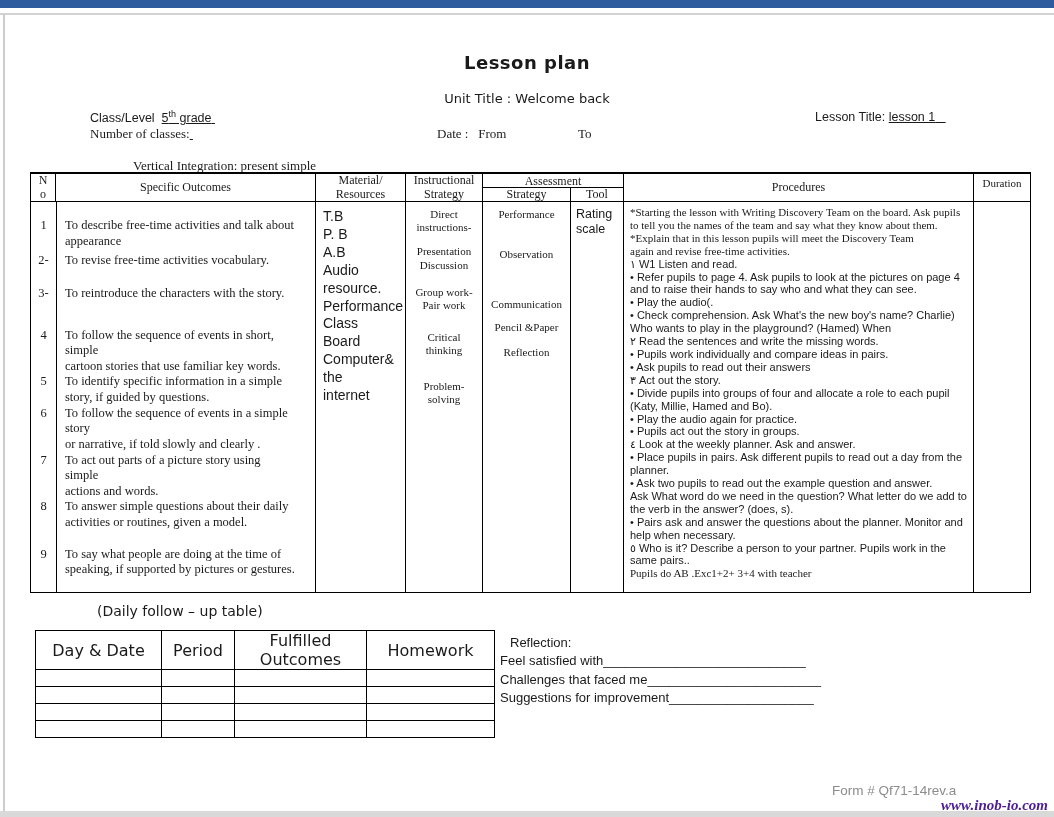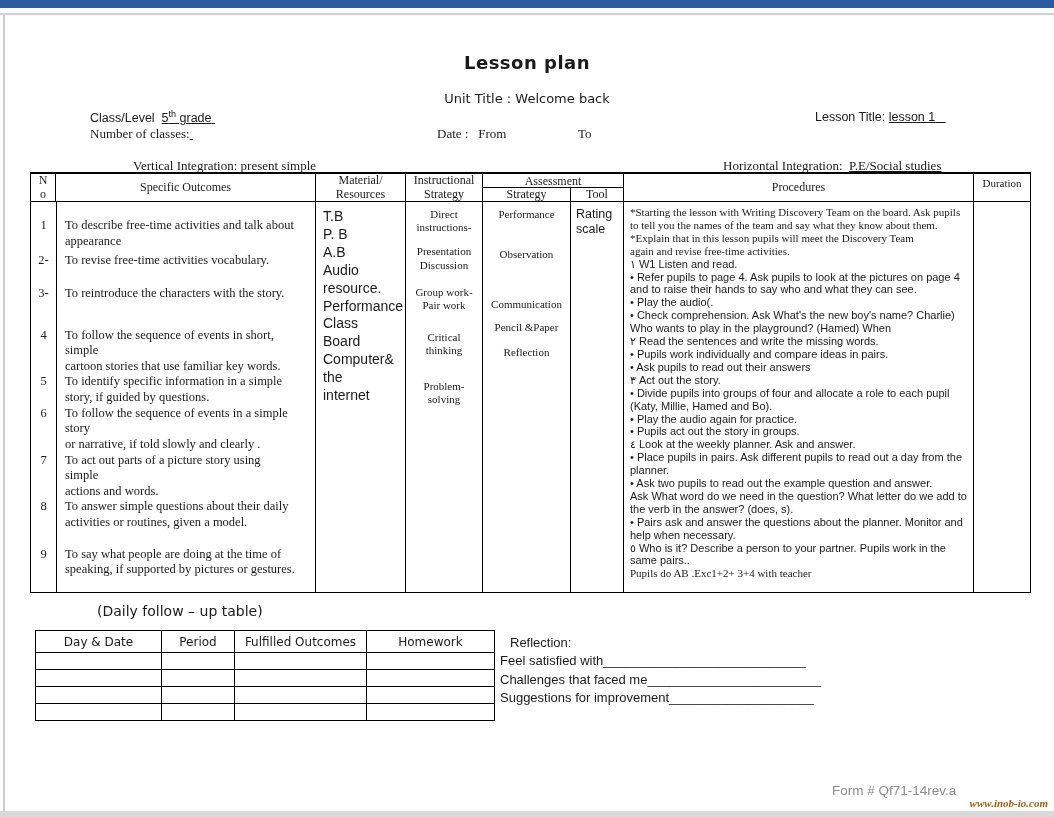--- a/index.html
+++ b/index.html
@@ -82,34 +82,34 @@
   .bc.b-proc { flex:0 0 350px; padding:4px 5px 0 6px; }
   .proc-line { font-size:11px; line-height:12.9px; }
   .proc-line.sans { font-family:"Liberation Sans","DejaVu Sans",sans-serif; }
 
   .bc.b-dur { flex:1; border-right:none; }
 
   
   .daily-caption { position:absolute; left:97px; top:603px;
                    font-family:"DejaVu Sans","Liberation Sans",sans-serif; font-size:14px; }
   .follow-table { position:absolute; left:35px; top:630px; border-collapse:collapse;
-                  font-family:"DejaVu Sans","Liberation Sans",sans-serif; font-size:12px; }
+                  font-family:"DejaVu Sans","Liberation Sans",sans-serif; font-size:16px; }
   .follow-table th, .follow-table td { border:1px solid #000; }
   .follow-table th { font-weight:400; height:22px; text-align:center; }
   .follow-table td { height:17px; }
   .ft-c1 { width:126px; } .ft-c2 { width:73px; } .ft-c3 { width:132px; } .ft-c4 { width:128px; }
 
   .reflection { position:absolute; left:500px; top:634px;
                 font-family:"Liberation Sans","DejaVu Sans",sans-serif; font-size:13px; line-height:1.42; }
   .reflection .r-title { padding-left:10px; }
 
   .form-number { position:absolute; left:832px; top:783px; color:#8c8c8c;
                  font-family:"Liberation Sans","DejaVu Sans",sans-serif; font-size:13.5px; }
   .watermark { position:absolute; right:6px; top:797px; font-weight:700; font-style:italic;
-               font-family:"Liberation Serif","DejaVu Serif",serif; font-size:11px; color:#a16207; }
+               font-family:"Liberation Serif","DejaVu Serif",serif; font-size:15px; color:#4c1d95; }
 </style>
 </head>
 <body>
 
 <div class="screen">
 
   <div class="chrome-top-blue" style="background: rgb(46, 91, 158);"></div>
   <div class="chrome-top-line"></div>
   <div class="chrome-left-line"></div>
   <div class="chrome-bottom"></div>
@@ -130,24 +130,20 @@
     <span>Number of classes:</span><span class="u">&nbsp;</span>
   </div>
   <div class="hline" style="left:437px; top:126px;">
     <span>Date :</span>&nbsp;&nbsp;
     <span>From</span>
   </div>
   <div class="hline" style="left:578px; top:126px;">To</div>
 
 
   <div class="hline" style="left:133px; top:158px;">Vertical Integration: present simple</div>
-  <div class="hline" style="left:723px; top:158px;">
-    <span>Horizontal Integration:</span>&nbsp;
-    <span class="u">P.E/Social studies</span>
-  </div>
 
   <div class="main-table">
     <div class="mt-header">
       <div class="hc c-no" style="white-space: pre-line;">N
 o</div>
       <div class="hc c-out" style="white-space: pre-line;">Specific Outcomes</div>
       <div class="hc c-mat" style="white-space: pre-line;">Material/
 Resources</div>
       <div class="hc c-ins" style="white-space: pre-line;">Instructional
 Strategy</div>

